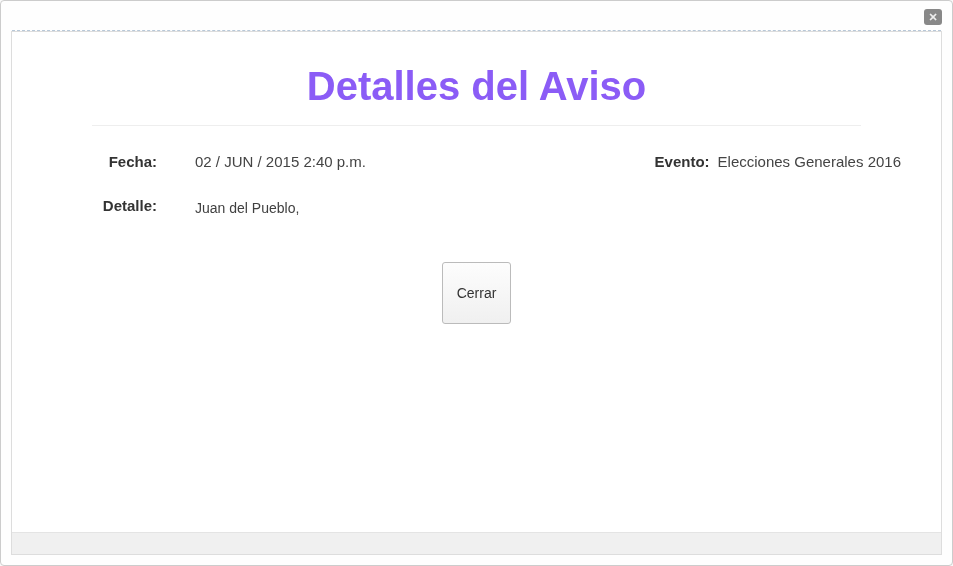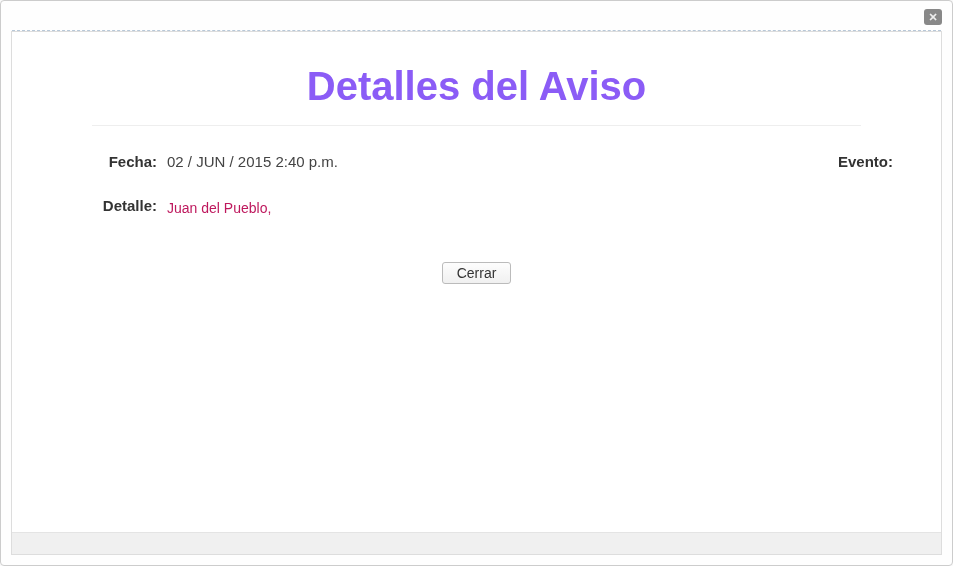--- a/index.html
+++ b/index.html
@@ -61,48 +61,49 @@
       height: 1px;
       background: #eee;
       margin: 0 40px 24px 40px;
     }
     .row {
       display: flex;
       margin-bottom: 20px;
       color: #444;
       font-size: 15px;
       line-height: 1.6;
+      gap: 28px;
     }
     .label {
       width: 115px;
       text-align: right;
       font-weight: bold;
       padding-right: 10px;
       color: #333;
       flex-shrink: 0;
     }
     .value { flex: 1; color: #444; }
     .row-top { align-items: baseline; }
     .two-col { display: flex; }
     .evento-group { display: flex; align-items: baseline; margin-left: 112px; }
     .evento-label { font-weight: bold; color: #333; padding-right: 8px; }
     .detail-body {
       font-size: 15px;
-      color: #be185d;
+      color: #404040;
       line-height: 2.0;
     }
     .detail-text-1 { margin-bottom: 20px; }
     .detail-text-2 { margin-bottom: 20px; }
     .admin-name { font-size: 14px; }
     .btn-row { text-align: center; margin-top: 12px; }
     .close-button {
       background: linear-gradient(#fdfdfd, #f0f0f0);
       border: 1px solid #bbb;
       border-radius: 3px;
-      padding: 2px 14px;
+      padding: 22px 14px;
       font-size: 14px;
       color: #333;
       cursor: pointer;
     }
     .footer-bar {
       position: absolute;
       left: 0;
       right: 0;
       bottom: 0;
       height: 22px;
@@ -123,20 +124,21 @@
     <div class="inner-top-border"></div>
 
     <h1 class="title">Detalles del Aviso</h1>
     <div class="hr"></div>
 
     <div class="row row-top two-col">
       <div class="label">Fecha:</div>
       <div class="value">02 / JUN / 2015 2:40 p.m.</div>
       <div class="evento-group">
         <div class="evento-label">Evento:</div>
+        <div>Elecciones Generales 2016</div>
       </div>
     </div>
 
 
     <div class="row" style="align-items:flex-start;">
       <div class="label">Detalle:</div>
       <div class="value detail-body">
         <div class="detail-text-1" style="font-size:14px;">Juan del Pueblo,</div>
       </div>
     </div>

